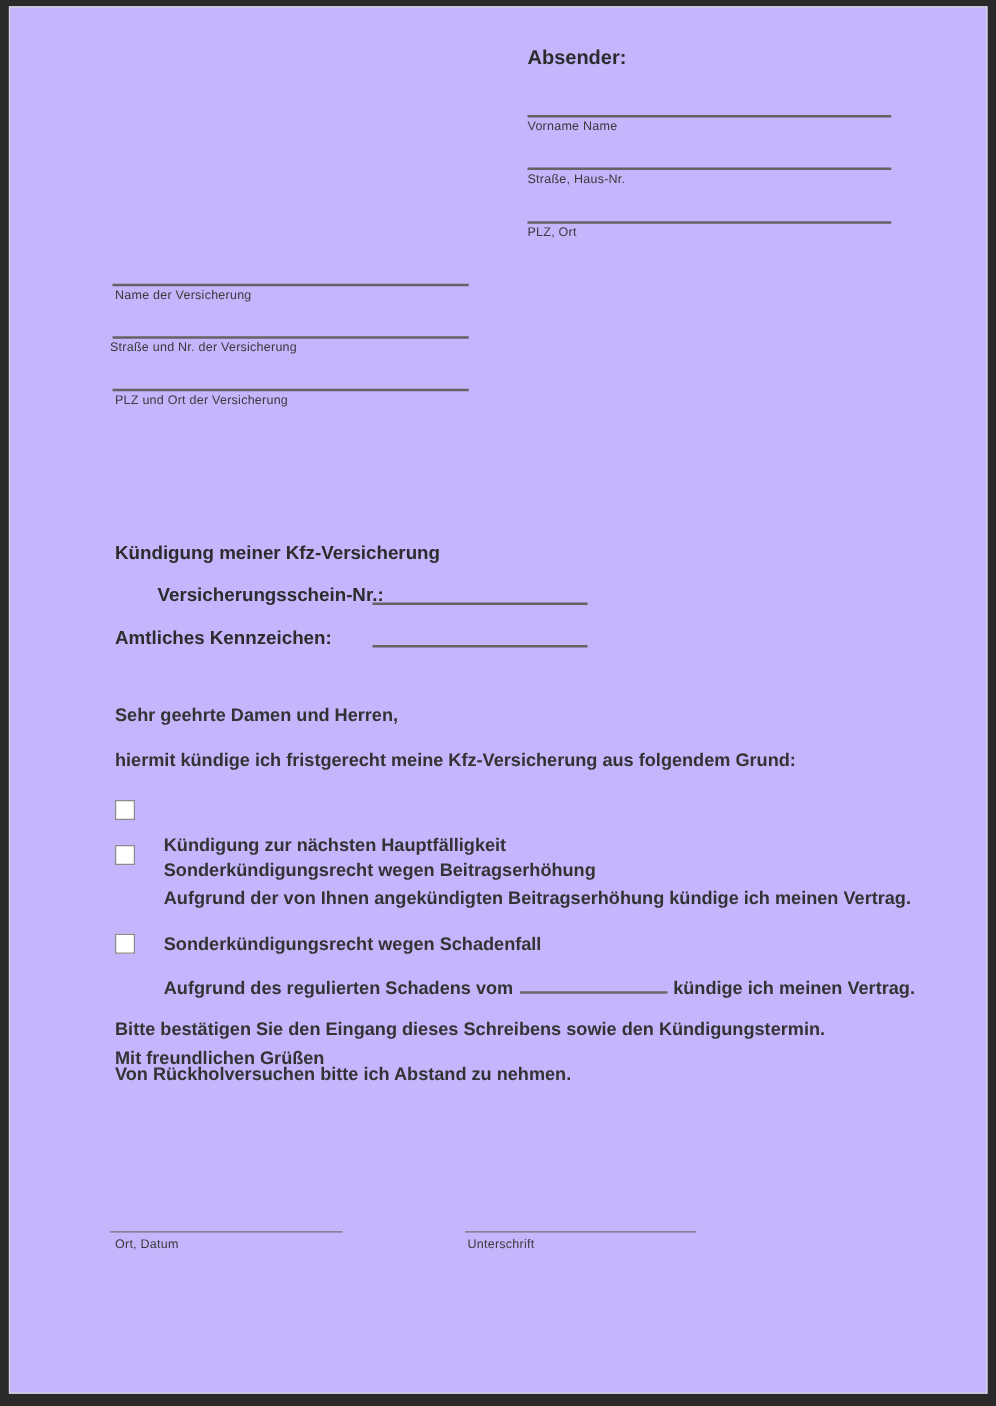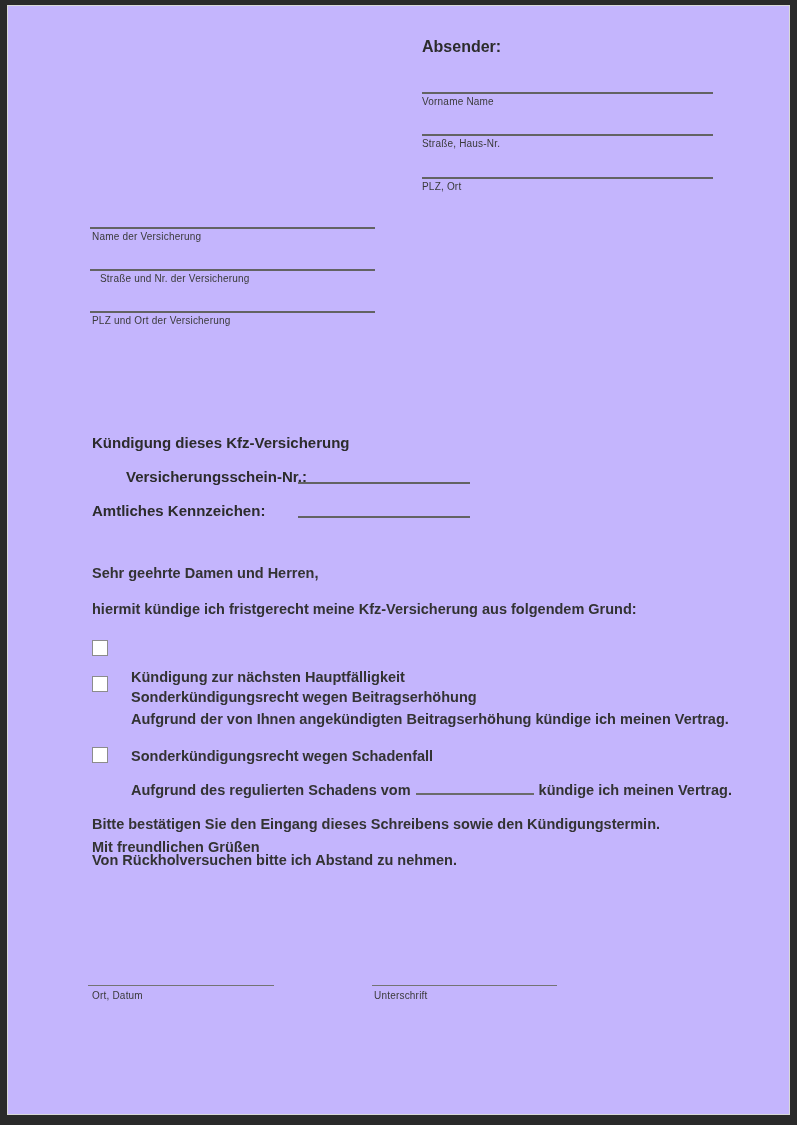--- a/index.html
+++ b/index.html
@@ -61,26 +61,26 @@
   <div class="abs fline" style="left:415px; top:129px; width:291px;"></div>
   <div class="abs small-label" style="left:415px; top:133px;">Straße, Haus-Nr.</div>
 
   <div class="abs fline" style="left:415px; top:172px; width:291px;"></div>
   <div class="abs small-label" style="left:415px; top:176px;">PLZ, Ort</div>
 
   <div class="abs fline" style="left:83px; top:222px; width:285px;"></div>
   <div class="abs small-label" style="left:85px; top:226px;">Name der Versicherung</div>
 
   <div class="abs fline" style="left:83px; top:264px; width:285px;"></div>
-  <div class="abs small-label" style="left:93px; top:268px;">Straße und Nr. der Versicherung</div>
+  <div class="abs small-label" style="left:81px; top:268px;">Straße und Nr. der Versicherung</div>
 
   <div class="abs fline" style="left:83px; top:306px; width:285px;"></div>
   <div class="abs small-label" style="left:85px; top:310px;">PLZ und Ort der Versicherung</div>
 
-  <div class="abs subject-title" style="left:85px; top:429px;">Kündigung dieses Kfz-Versicherung</div>
+  <div class="abs subject-title" style="left:85px; top:429px;">Kündigung meiner Kfz-Versicherung</div>
 
   <div class="abs bold-label" style="left:85px; top:463px;margin-left:34px;">Versicherungsschein-Nr.:</div>
   <div class="abs fline" style="left:291px; top:477px; width:172px;"></div>
 
   <div class="abs bold-label" style="left:85px; top:497px;text-align:right;">Amtliches Kennzeichen:</div>
   <div class="abs fline" style="left:291px; top:511px; width:172px;"></div>
 
   <div class="abs body-text" style="left:85px; top:560px;">Sehr geehrte Damen und Herren,</div>
 
   <div class="abs body-text" style="left:85px; top:596px;">hiermit kündige ich fristgerecht meine Kfz-Versicherung aus folgendem Grund:</div>

